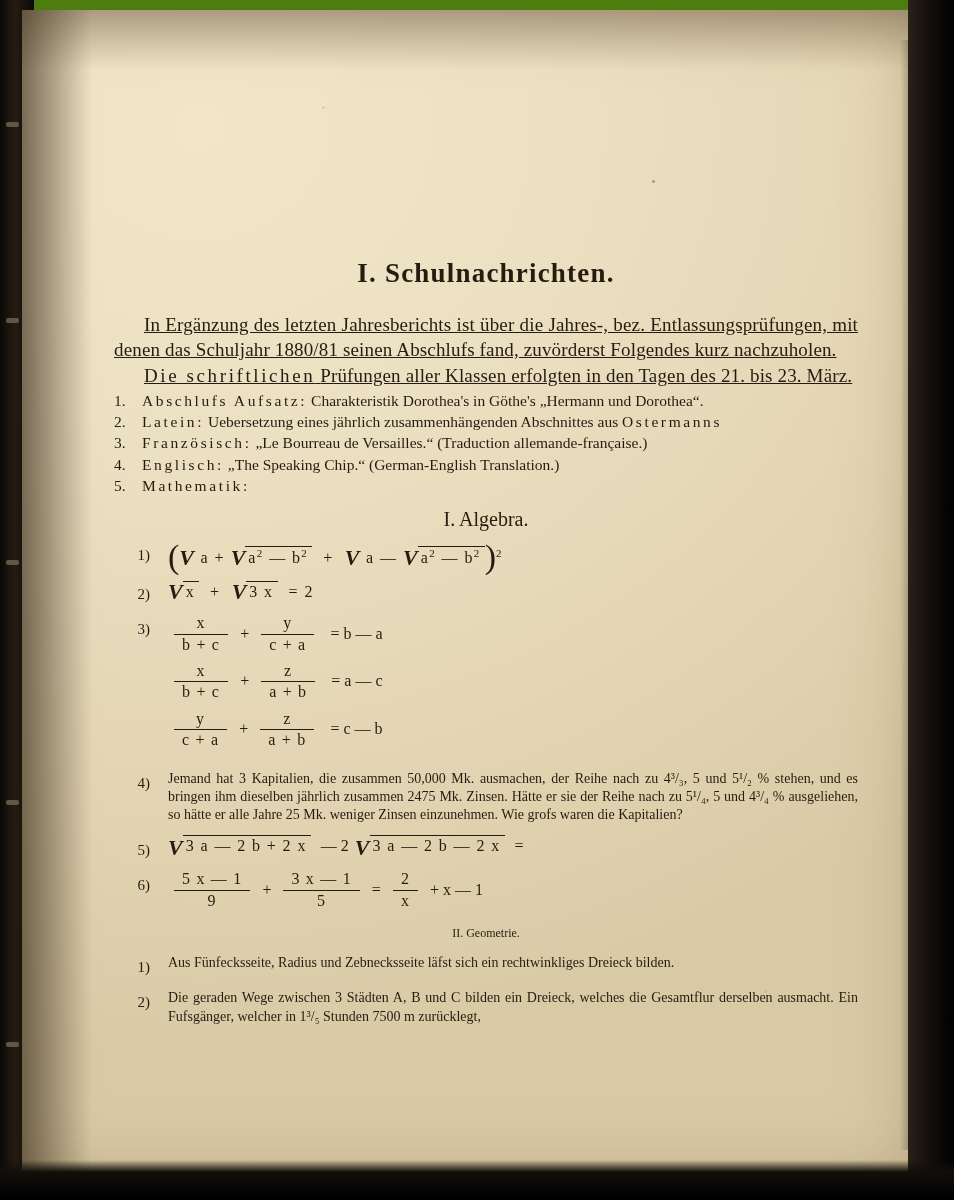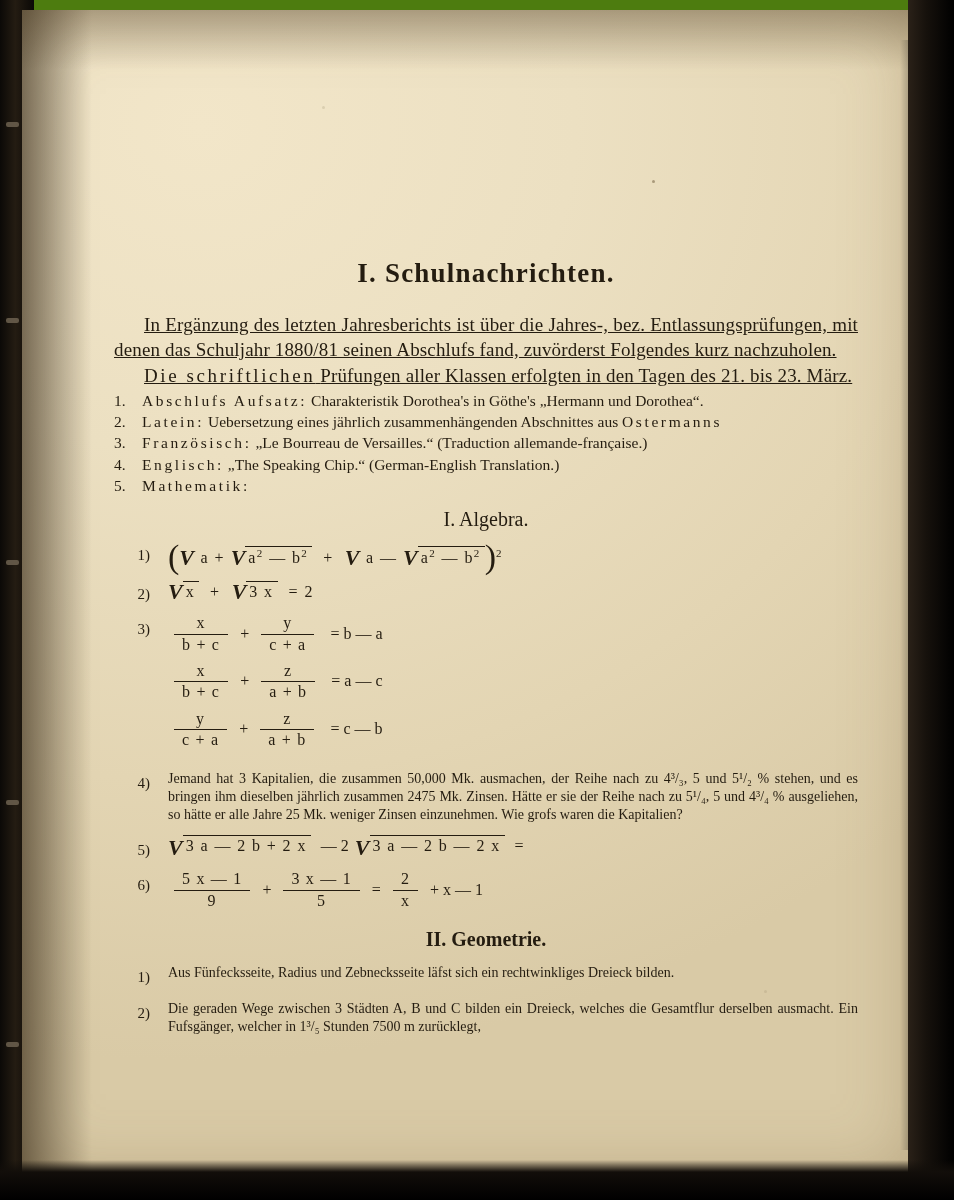--- a/index.html
+++ b/index.html
@@ -151,22 +151,22 @@
   .hang { display: block; padding-left: 42px; }
 
   h2.sub {
     text-align: center;
     font-size: 20px;
     font-weight: normal;
     margin: 10px 0 8px 0;
   }
   h2.sub2 {
     text-align: center;
-    font-size: 20px;
-    font-weight: bold;
+    font-size: 12px;
+    font-weight: normal;
     margin: 16px 0 10px 0;
   }
 
   
   .mrow {
     display: flex;
     align-items: flex-start;
     margin: 0 0 10px 0;
   }
   .mnum {

